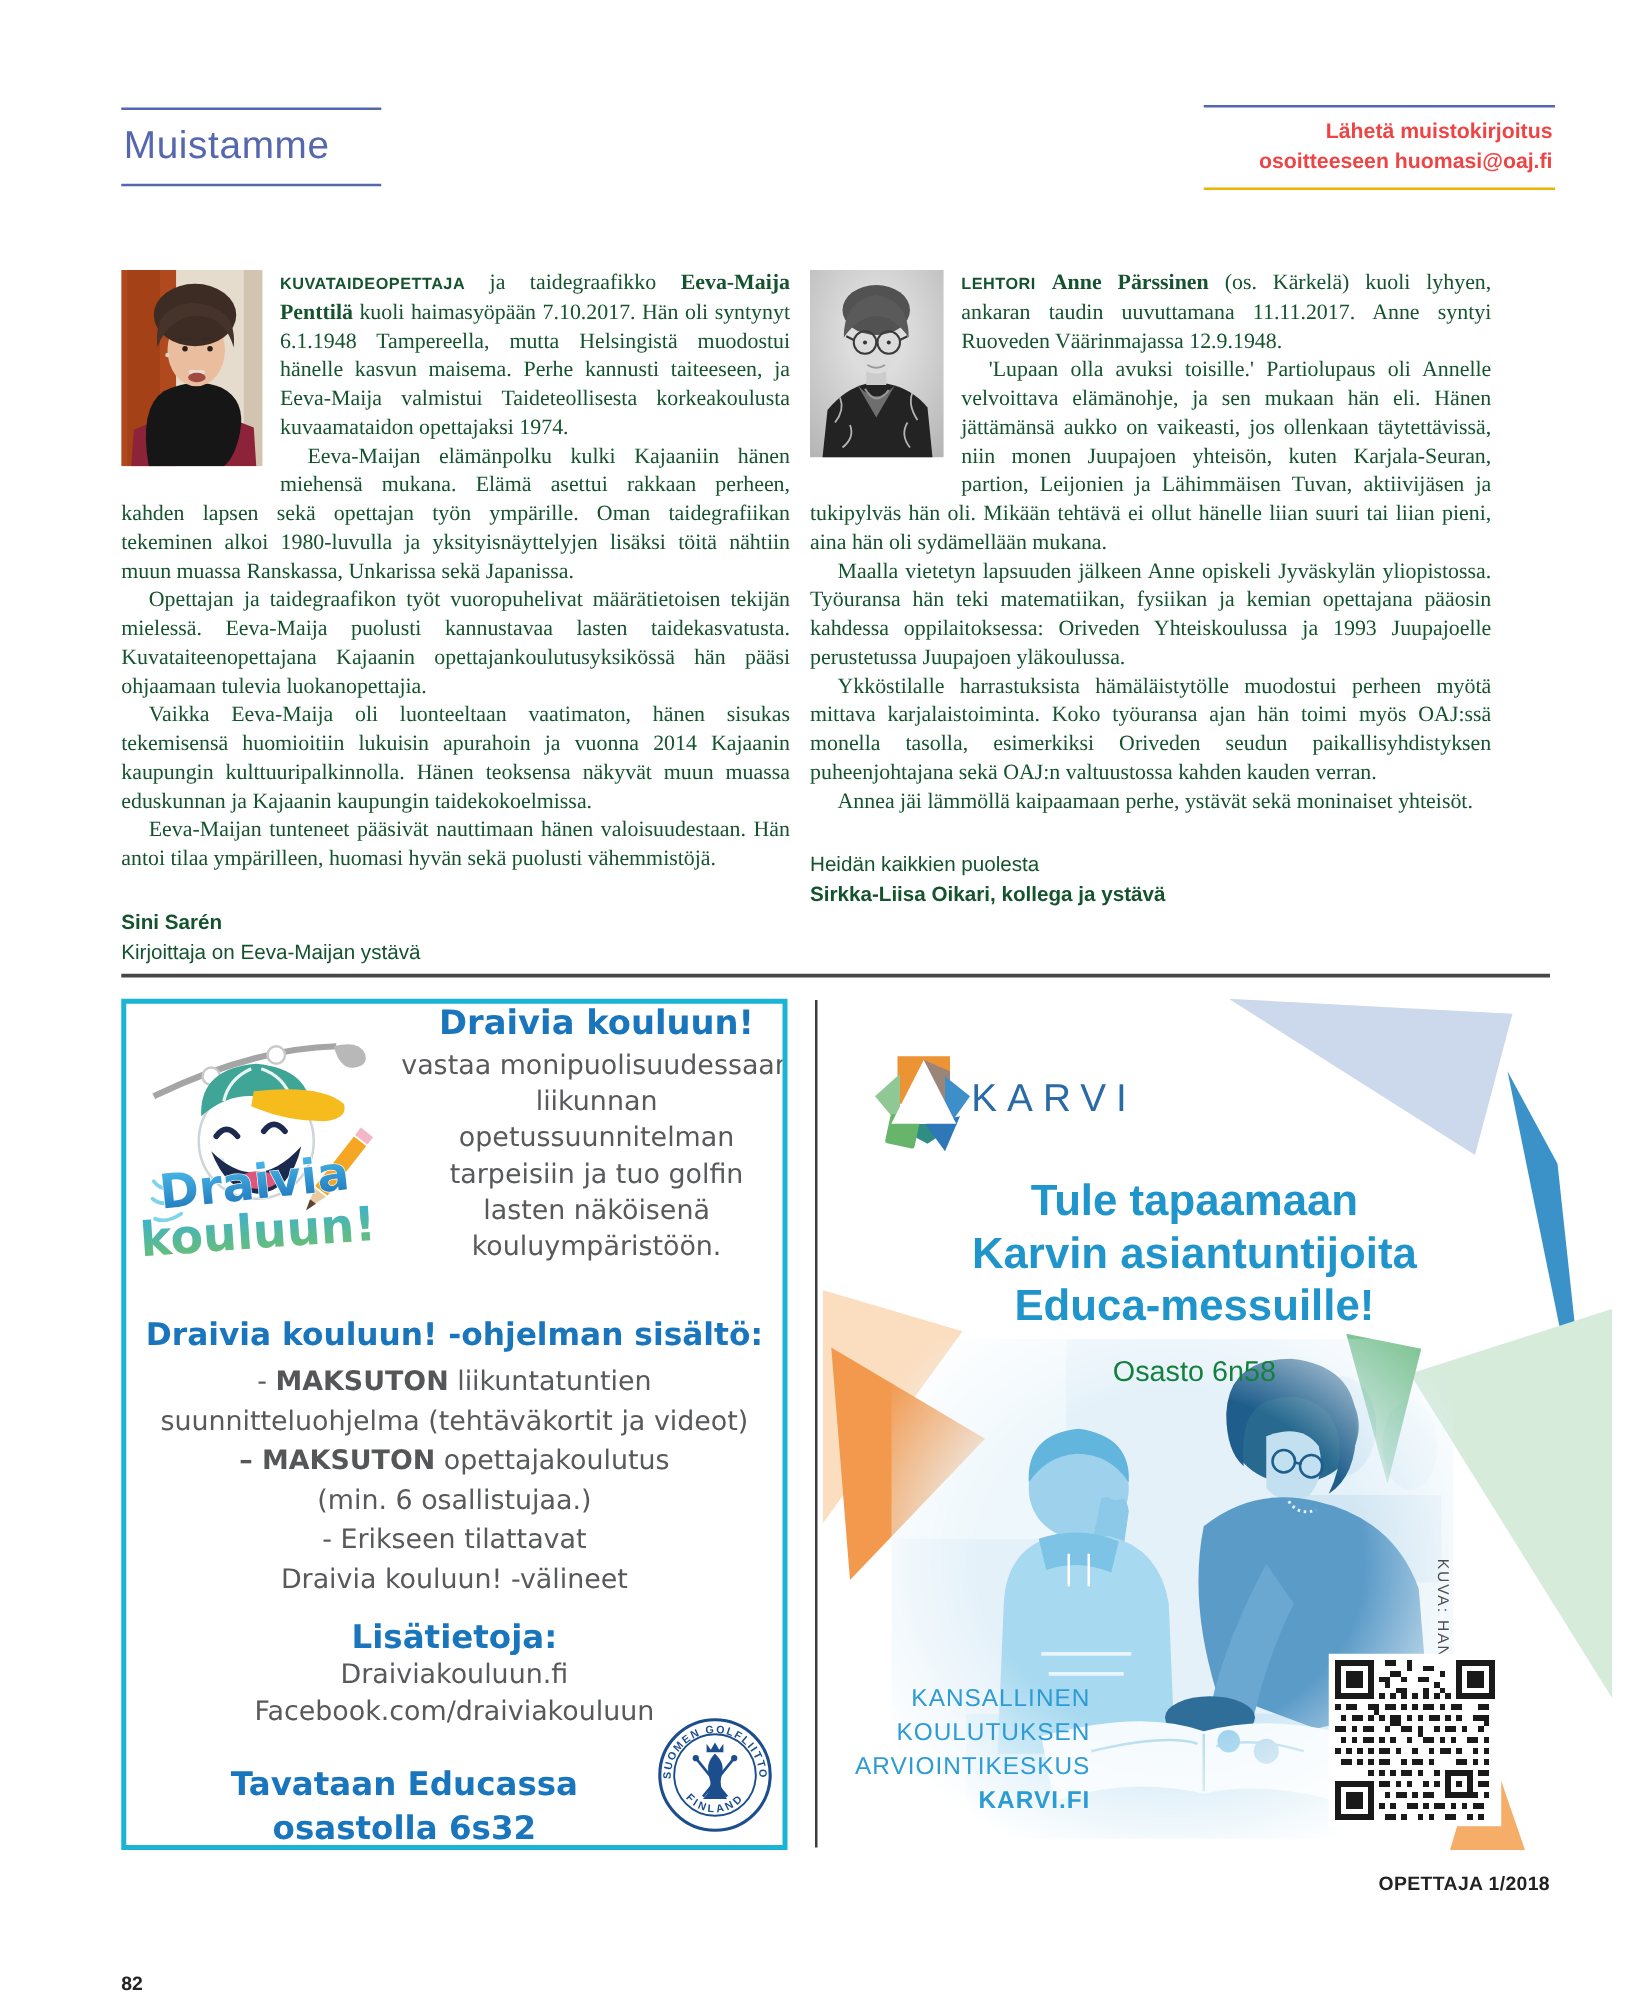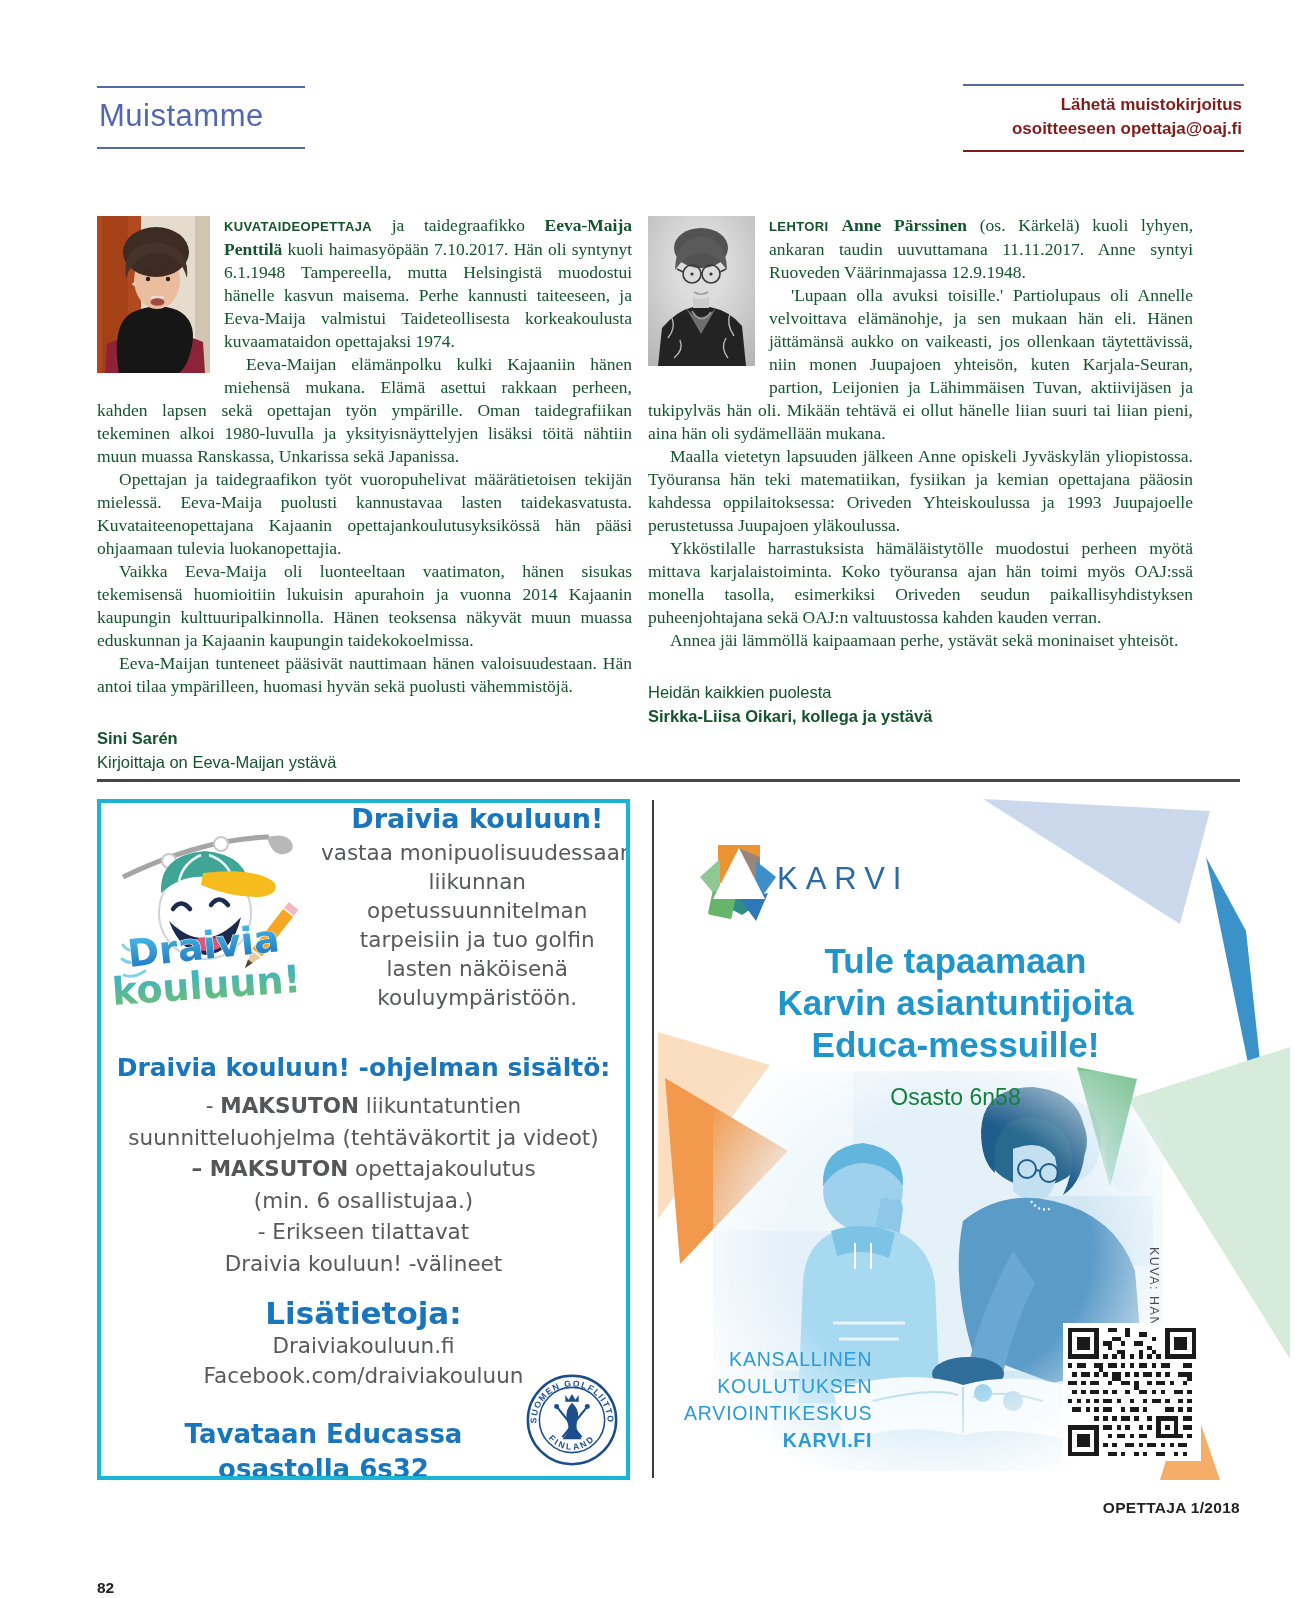--- a/index.html
+++ b/index.html
@@ -6,22 +6,22 @@
   body{width:1312px;height:1598px;position:relative;background:#ffffff;
        font-family:"Liberation Serif", serif;-webkit-font-smoothing:antialiased;}
 
   
   .masthead{position:absolute;left:97px;top:86px;width:208px;}
   .rule{border-top:2px solid #5567ad;height:0;}
   .masthead-title{font-family:"Liberation Sans",sans-serif;font-weight:normal;
       font-size:31px;color:#5567ad;letter-spacing:.5px;padding:10px 2px 13px;}
   .cta{position:absolute;left:963px;top:84px;width:277px;text-align:right;
       font-family:"Liberation Sans",sans-serif;font-weight:bold;font-size:17px;
-      line-height:24px;color:#7f1d1d;border-top:2px solid #5567ad;
-      border-bottom:2px solid #7f1d1d;padding:7px 2px 9px;}
+      line-height:24px;color:#ef4444;border-top:2px solid #5567ad;
+      border-bottom:2px solid #eab308;padding:7px 2px 9px;}
 
   
   .obit{position:absolute;top:214px;color:#14532d;font-size:17.5px;
       line-height:23px;text-align:justify;hyphens:auto;}
   .obit-left{left:97px;width:535px;}
   .obit-right{left:648px;width:545px;}
   .portrait{float:left;margin:2px 14px 12px 0;line-height:0;}
   .obit p{margin:0;}
   .obit p.body-p{text-indent:22px;}
   .role{font-family:"Liberation Sans",sans-serif;font-weight:bold;
@@ -43,21 +43,21 @@
       font-family:"DejaVu Sans",sans-serif;text-align:center;overflow:hidden;}
   .d-head{display:flex;align-items:flex-start;height:214px;}
   .d-logo{width:212px;height:206px;flex:none;margin:8px 0 0 8px;}
   .d-intro-wrap{flex:1;}
   .d-title{font-size:27px;font-weight:bold;color:#1a76bc;margin-bottom:4px;}
   .d-intro-line{font-size:21.5px;color:#58595b;line-height:29px;white-space:nowrap;}
   .d-section-title{font-size:25px;font-weight:bold;color:#1a76bc;margin-top:36px;}
   .d-items{margin-top:8px;}
   .d-item{font-size:21.5px;color:#58595b;line-height:31.5px;}
   .d-item .b{font-weight:bold;color:#555658;}
-  .d-info-title{font-size:31px;font-weight:bold;color:#1a76bc;margin-top:16px;}
+  .d-info-title{font-size:26px;font-weight:bold;color:#1a76bc;margin-top:16px;}
   .d-link{font-size:21.5px;color:#58595b;line-height:30px;}
   .d-educa{font-size:26px;font-weight:bold;color:#1a76bc;line-height:35px;
       margin-top:26px;padding-right:80px;}
   .d-seal{position:absolute;right:6px;bottom:8px;width:96px;height:96px;}
 
   
   .karvi{position:absolute;left:658px;top:799px;width:632px;height:681px;
       background:#fff;overflow:hidden;font-family:"Liberation Sans",sans-serif;}
   .k-shapes{position:absolute;left:0;top:0;z-index:0;}
   .k-logo{position:absolute;left:40px;top:42px;width:80px;height:84px;z-index:2;}
@@ -88,21 +88,21 @@
 <div class="page">
 
   <div class="masthead">
     <div class="rule"></div>
     <div class="masthead-title">Muistamme</div>
     <div class="rule"></div>
   </div>
 
   <div class="cta">
     <div>Lähetä muistokirjoitus</div>
-    <div>osoitteeseen opettaja@oaj.fi</div>
+    <div>osoitteeseen huomasi@oaj.fi</div>
   </div>
 
   <article class="obit obit-left">
     <span class="portrait">
       <svg width="113" height="157" viewBox="0 0 113 157">
         <rect width="113" height="157" fill="#ddd3c6"></rect>
         <rect width="44" height="157" fill="#b04a1e"></rect>
         <rect x="5" width="26" height="157" fill="#96380f" opacity=".45"></rect>
         <rect x="44" width="69" height="157" fill="#e6dccd"></rect>
         <rect x="98" width="15" height="157" fill="#d1c5b2"></rect>

